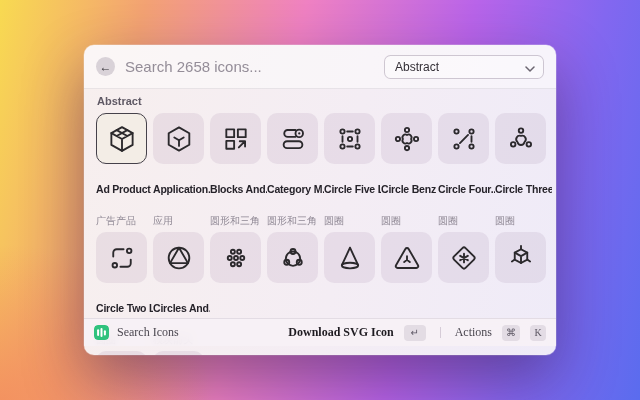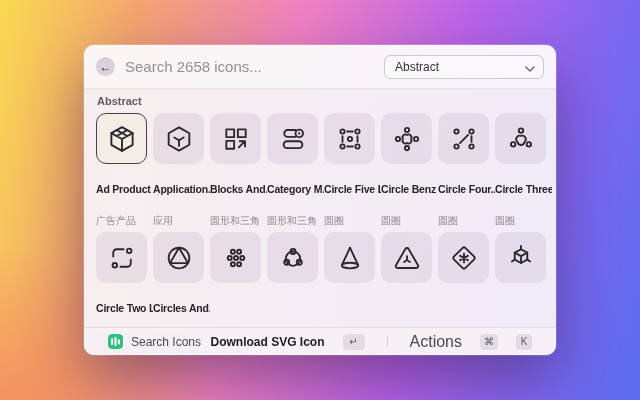--- a/index.html
+++ b/index.html
@@ -45,30 +45,30 @@
   .tile.selected{background:#f3ede6;border:1.5px solid #45414a;}
   .icon-name{
     display:block;margin-top:20px;font-size:10.5px;line-height:11px;font-weight:600;
     color:#26232a;letter-spacing:-.2px;white-space:nowrap;width:57px;overflow:hidden;
   }
   .icon-zh{
     display:block;margin-top:20px;font-size:10px;line-height:11px;color:#8f8894;
     white-space:nowrap;width:57px;overflow:hidden;
   }
   .footer{
-    position:absolute;left:0;right:0;bottom:0;height:28px;
+    position:absolute;left:0;right:0;bottom:9px;height:28px;
     background:rgba(247,241,246,.88);backdrop-filter:blur(6px);
     border-top:1px solid rgba(60,40,70,.10);
-    display:flex;align-items:center;padding:0 24px;box-sizing:border-box;
+    display:flex;align-items:center;padding:0 10px;box-sizing:border-box;font-family:Liberation Serif, serif;
   }
   .logo{width:15px;height:15px;border-radius:4px;flex:0 0 auto;}
   .footer-app{margin-left:8px;font-size:12px;color:#4b4750;flex:1 1 auto;}
-  .footer-right{display:flex;align-items:center;gap:18px;}
+  .footer-right{display:flex;align-items:center;gap:10px;}
   .primary-action{font-size:12px;font-weight:700;color:#1e1b21;}
-  .secondary-action{font-size:16px;color:#4b4750;text-align:center;}
+  .secondary-action{font-size:12px;color:#4b4750;text-align:center;}
   .kbd{
     height:16px;min-width:16px;padding:0 4px;box-sizing:border-box;border-radius:4px;
     background:rgba(60,40,70,.10);color:#5c5663;font-size:10px;
     display:flex;align-items:center;justify-content:center;
   }
   .fdivider{width:1px;height:11px;background:rgba(60,40,70,.18);margin:0 4px;}
   .tile svg{display:block;}
 </style>
 </head>
 <body>

